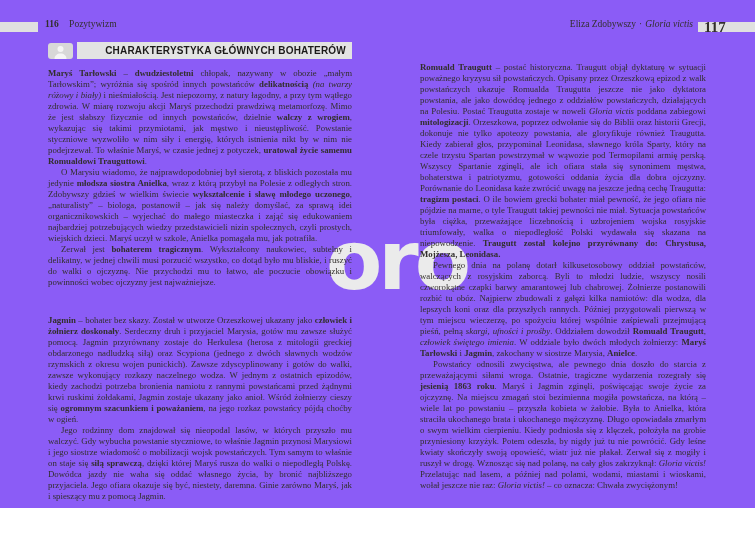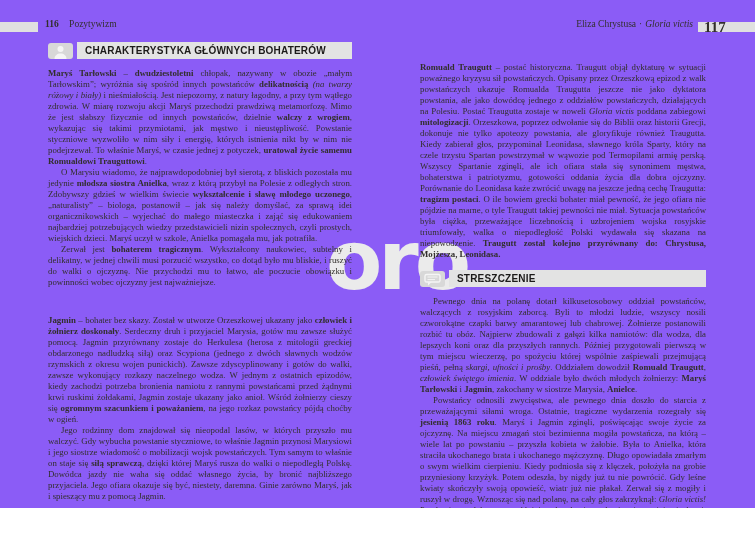--- a/index.html
+++ b/index.html
@@ -19,21 +19,21 @@
   .rh-left .rh-title{margin-left:8px;}
   
   .watermark{position:absolute;left:326px;top:220px;z-index:0;line-height:1;
              font-family:"DejaVu Sans",sans-serif;font-weight:bold;font-size:82px;
              color:#ebebeb;letter-spacing:-4px;user-select:none;}
   
   .page-col{position:absolute;top:42px;z-index:1;}
   .left-col{left:48px;width:304px;}
   .right-col{left:420px;width:286px;}
   
-  .section-header{display:flex;align-items:center;gap:4px;margin:0 0 9px 0;}
+  .section-header{display:flex;align-items:center;gap:4px;margin:0 0 9px 0;text-align:right;}
   .right-col .section-header{margin-top:10px;}
   .section-header .icon{flex:0 0 auto;display:block;height:16px;}
   .bar-label{flex:1;background:#e3e3e3;font-family:"Liberation Sans",sans-serif;
              font-weight:bold;font-size:10px;letter-spacing:0.2px;color:#1c1a19;
              padding:3px 6px 3px 8px;}
   
   .body{font-size:8.8px;line-height:11px;text-align:justify;}
   .right-col .body-top{margin-top:20px;}
   .para{margin:0;}
   .para.indent{text-indent:13px;}
@@ -47,21 +47,21 @@
 <div class="sheet">
 
   <div class="edge-bar edge-left"></div>
   <div class="rh rh-left">
     <span class="pg">116</span>
     <span class="rh-title">Pozytywizm</span>
   </div>
 
   <div class="edge-bar edge-right"></div>
   <div class="rh rh-right">
-    <span>Eliza Chrystusa</span><span class="rh-sep">·</span><span class="it">Gloria victis</span>
+    <span>Eliza Zdobywszy</span><span class="rh-sep">·</span><span class="it">Gloria victis</span>
   </div>
   <span class="pg-right">117</span>
 
   <div class="watermark">oro</div>
 
   <div class="page-col left-col">
     <div class="section-header">
       <span class="icon">
         <svg width="25" height="16" viewBox="0 0 25 16" xmlns="http://www.w3.org/2000/svg">
           <rect width="25" height="16" rx="3" fill="#d8d8d8"></rect>
@@ -77,31 +77,19 @@
         <p class="para indent"><span>Zerwał jest </span><span class="b">bohaterem tragicznym</span><span>. Wykształcony naukowiec, subtelny i delikatny, w jednej chwili musi porzucić wszystko, co dotąd było mu bliskie, i ruszyć do walki o ojczyznę. Nie przychodzi mu to łatwo, ale poczucie obowiązku i powinności wobec ojczyzny jest najważniejsze.</span></p>
         <p class="para space-before"><span class="b">Jagmin</span><span> – bohater bez skazy. Został w utworze Orzeszkowej ukazany jako </span><span class="b">człowiek i żołnierz doskonały</span><span>. Serdeczny druh i przyjaciel Marysia, gotów mu zawsze służyć pomocą. Jagmin przyrównany zostaje do Herkulesa (herosa z mitologii greckiej obdarzonego nadludzką siłą) oraz Scypiona (jednego z dwóch sławnych wodzów rzymskich z okresu wojen punickich). Zawsze zdyscyplinowany i gotów do walki, zawsze wykonujący rozkazy naczelnego wodza. W jednym z ostatnich epizodów, kiedy zachodzi potrzeba bronienia namiotu z rannymi powstańcami przed żądnymi krwi ruskimi żołdakami, Jagmin zostaje ukazany jako anioł. Wśród żołnierzy cieszy się </span><span class="b">ogromnym szacunkiem i poważaniem</span><span>, na jego rozkaz powstańcy pójdą choćby w ogień.</span></p>
         <p class="para indent"><span>Jego rodzinny dom znajdował się nieopodal lasów, w których przyszło mu walczyć. Gdy wybucha powstanie styczniowe, to właśnie Jagmin przynosi Marysiowi i jego siostrze wiadomość o mobilizacji wojsk powstańczych. Tym samym to właśnie on staje się </span><span class="b">siłą sprawczą</span><span>, dzięki której Maryś rusza do walki o niepodległą Polskę. Dowódca jazdy nie waha się oddać własnego życia, by bronić najbliższego przyjaciela. Jego ofiara okazuje się być, niestety, daremna. Ginie zarówno Maryś, jak i spieszący mu z pomocą Jagmin.</span></p>
       </div>
   </div>
 
   <div class="page-col right-col">
     <div class="body body-top">
         <p class="para"><span class="b">Romuald Traugutt</span><span> – postać historyczna. Traugutt objął dyktaturę w sytuacji poważnego kryzysu sił powstańczych. Opisany przez Orzeszkową epizod z walk powstańczych ukazuje Romualda Traugutta jeszcze nie jako dyktatora powstania, ale jako dowódcę jednego z oddziałów powstańczych, działających na Polesiu. Postać Traugutta zostaje w noweli </span><span class="i">Gloria victis</span><span> poddana zabiegowi </span><span class="b">mitologizacji</span><span>. Orzeszkowa, poprzez odwołanie się do Biblii oraz historii Grecji, dokonuje nie tylko apoteozy powstania, ale gloryfikuje również Traugutta. Kiedy zabierał głos, przypominał Leonidasa, sławnego króla Sparty, który na czele trzystu Spartan powstrzymał w wąwozie pod Termopilami armię perską. Wszyscy Spartanie zginęli, ale ich ofiara stała się synonimem męstwa, bohaterstwa i patriotyzmu, gotowości oddania życia dla dobra ojczyzny. Porównanie do Leonidasa każe zwrócić uwagę na jeszcze jedną cechę Traugutta: </span><span class="b">tragizm postaci</span><span>. O ile bowiem grecki bohater miał pewność, że jego ofiara nie pójdzie na marne, o tyle Traugutt takiej pewności nie miał. Sytuacja powstańców była ciężka, przeważające liczebnością i uzbrojeniem wojska rosyjskie triumfowały, walka o niepodległość Polski wydawała się skazana na niepowodzenie. </span><span class="b">Traugutt został kolejno przyrównany do: Chrystusa, Mojżesza, Leonidasa.</span></p>
       </div>
-    <div class="section-header">
-      <span class="icon">
-        <svg width="25" height="16" viewBox="0 0 25 16" xmlns="http://www.w3.org/2000/svg">
-          <rect width="25" height="16" rx="3" fill="#d8d8d8"></rect>
-          <rect x="5" y="3.5" width="15" height="7.5" rx="1.6" fill="none" stroke="#f5f5f5" stroke-width="1.4"></rect>
-          <path d="M8 11.2l0 3.2 3.4-3.2z" fill="#f5f5f5"></path>
-          <line x1="7.5" y1="6" x2="17.5" y2="6" stroke="#f5f5f5" stroke-width="1"></line>
-          <line x1="7.5" y1="8.6" x2="15" y2="8.6" stroke="#f5f5f5" stroke-width="1"></line>
-        </svg>
-      </span>
-      <span class="bar-label">STRESZCZENIE</span>
-    </div>
     <div class="body">
         <p class="para indent"><span>Pewnego dnia na polanę dotarł kilkusetosobowy oddział powstańców, walczących z rosyjskim zaborcą. Byli to młodzi ludzie, wszyscy nosili czworokątne czapki barwy amarantowej lub chabrowej. Żołnierze postanowili rozbić tu obóz. Najpierw zbudowali z gałęzi kilka namiotów: dla wodza, dla lepszych koni oraz dla przyszłych rannych. Później przygotowali pierwszą w tym miejscu wieczerzę, po spożyciu której wspólnie zaśpiewali przejmującą pieśń, pełną </span><span class="i">skargi, ufności i prośby</span><span>. Oddziałem dowodził </span><span class="b">Romuald Traugutt</span><span>, </span><span class="i">człowiek świętego imienia</span><span>. W oddziale było dwóch młodych żołnierzy: </span><span class="b">Maryś Tarłowski</span><span> i </span><span class="b">Jagmin</span><span>, zakochany w siostrze Marysia, </span><span class="b">Anielce</span><span>.</span></p>
         <p class="para indent"><span>Powstańcy odnosili zwycięstwa, ale pewnego dnia doszło do starcia z przeważającymi siłami wroga. Ostatnie, tragiczne wydarzenia rozegrały się </span><span class="b">jesienią 1863 roku</span><span>. Maryś i Jagmin zginęli, poświęcając swoje życie za ojczyznę. Na miejscu zmagań stoi bezimienna mogiła powstańcza, na którą – wiele lat po powstaniu – przyszła kobieta w żałobie. Była to Anielka, która straciła ukochanego brata i ukochanego mężczyznę. Długo opowiadała zmarłym o swym wielkim cierpieniu. Kiedy podniosła się z klęczek, położyła na grobie przyniesiony krzyżyk. Potem odeszła, by nigdy już tu nie powrócić. Gdy leśne kwiaty skończyły swoją opowieść, wiatr już nie płakał. Zerwał się z mogiły i ruszył w drogę. Wznosząc się nad polanę, na cały głos zakrzyknął: </span><span class="i">Gloria victis!</span><span> Przelatując nad lasem, a później nad polami, wodami, miastami i wioskami, wołał jeszcze nie raz: </span><span class="i">Gloria victis!</span><span> – co oznacza: Chwała zwyciężonym!</span></p>
       </div>
   </div>
 
 </div>
 
 </body></html>

